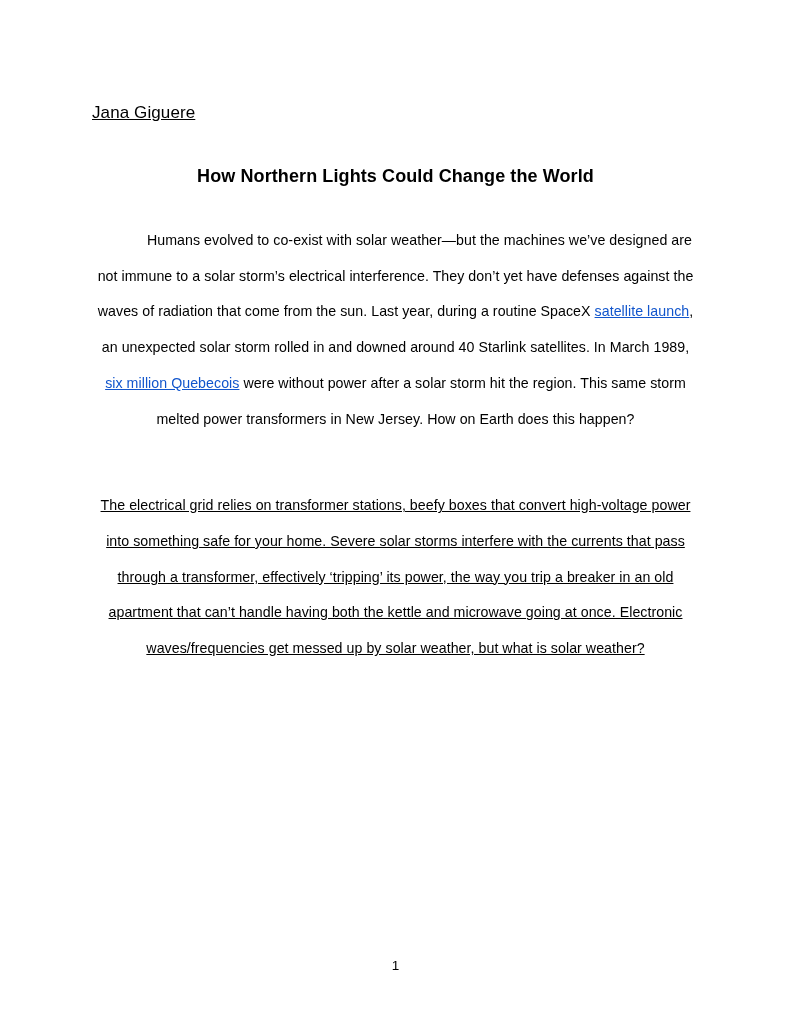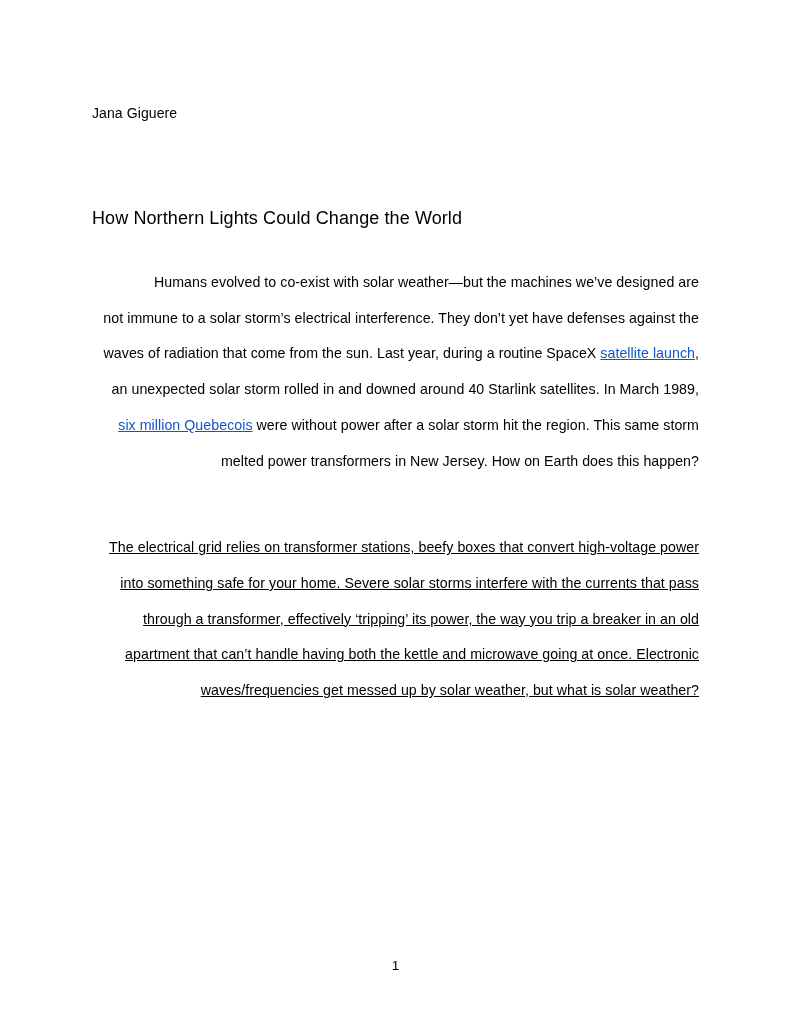--- a/index.html
+++ b/index.html
@@ -19,37 +19,39 @@
     box-sizing: border-box;
     overflow: hidden;
   }
   .content {
     position: absolute;
     left: 92px;
     top: 104px;
     width: 607px;
   }
   .heading-block {
-    font-size: 14px;
+    font-size: 17px;
     line-height: 18px;
     letter-spacing: 0.1px;
+    text-decoration: underline;
   }
   .heading-block div {
     white-space: pre;
   }
   .title {
-    font-weight: normal;
+    text-align: center;
+    font-weight: bold;
     font-size: 18px;
-    margin-top: 86px;
+    margin-top: 44px;
     letter-spacing: 0.1px;
   }
   .para {
     font-size: 14.2px;
     line-height: 35.7px;
-    text-align: right;
+    text-align: center;
     margin-top: 36px;
     letter-spacing: 0.05px;
   }
   .para.first {
     text-indent: 48px;
   }
   .para.second {
     margin-top: 51px;
     text-decoration: underline;
   }

